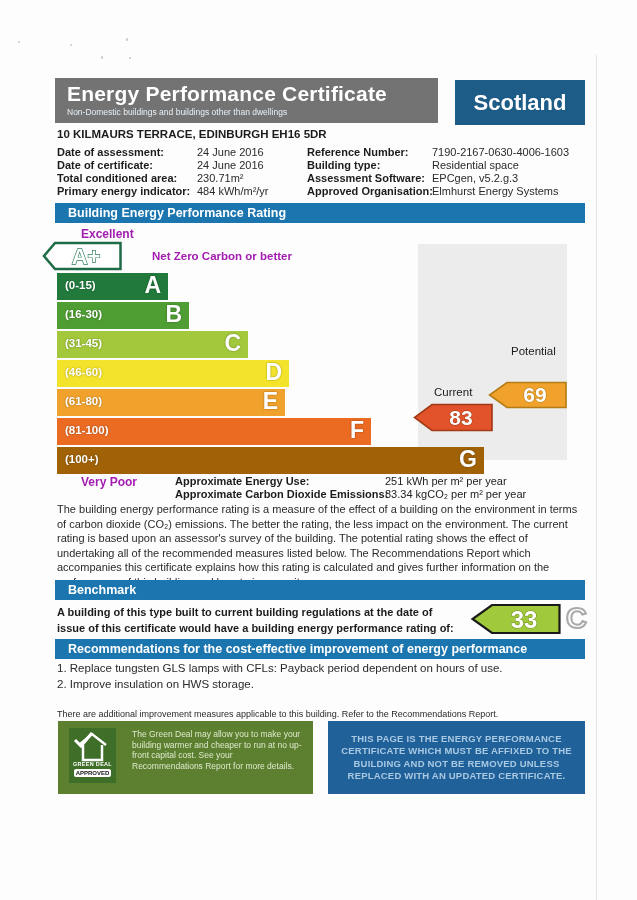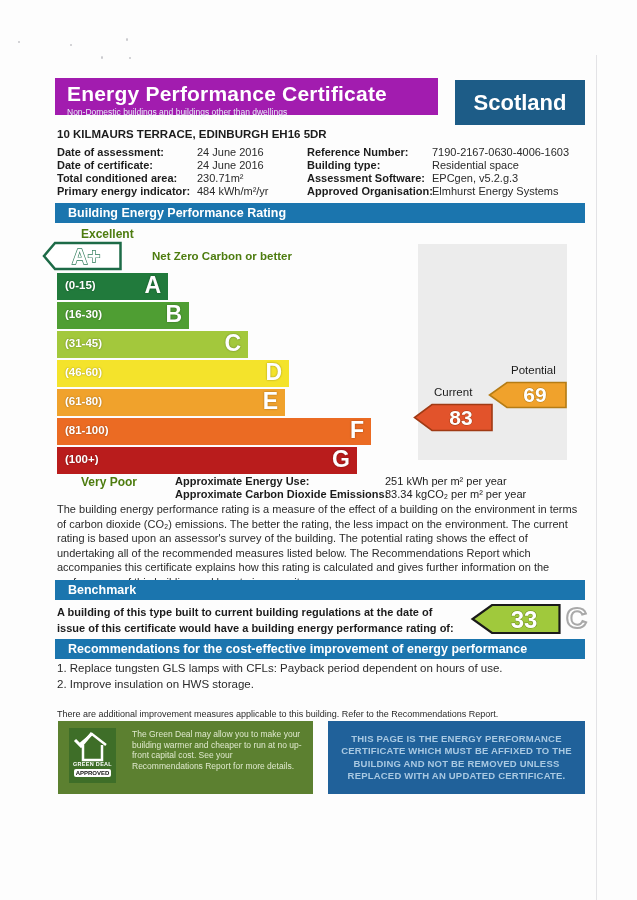--- a/index.html
+++ b/index.html
@@ -3,37 +3,37 @@
 <meta charset="utf-8">
 <style>
   * { margin:0; padding:0; box-sizing:border-box; }
   html,body { background:#ffffff; }
   body { font-family:"Liberation Sans", sans-serif; color:#222; }
   #page { position:relative; width:637px; height:900px; background:#fdfdfd; overflow:hidden; }
   .page-edge { position:absolute; left:596px; top:55px; width:1px; height:845px; background:#e3e3e6; }
   .speck { position:absolute; background:#9a9aa2; border-radius:50%; opacity:.55; }
 
   
-  .header-bar { position:absolute; left:55px; top:78px; width:383px; height:37px; background:#a21caf; color:#fff; padding:4px 0 0 12px; }
+  .header-bar { position:absolute; left:55px; top:78px; width:383px; height:45px; background:#737373; color:#fff; padding:4px 0 0 12px; }
   .header-title { font-size:21px; font-weight:bold; letter-spacing:.2px; }
   .header-sub { font-size:8.5px; margin-top:1px; color:#e8f1f8; }
   .scotland-box { position:absolute; left:455px; top:80px; width:130px; height:45px; background:#1d5c87; color:#fff;
                   font-size:22px; font-weight:bold; display:flex; align-items:center; justify-content:center; }
 
   .address { position:absolute; left:57px; top:128px; font-size:11.5px; font-weight:bold; color:#1c1c1c; }
 
   
   .detail { position:absolute; font-size:11px; white-space:nowrap; color:#2a2a2a; }
   .detail b { color:#1c1c1c; }
 
   
   .section-bar { position:absolute; left:55px; width:530px; height:20px; background:#1b75ae; color:#fff;
                  font-size:12.5px; font-weight:bold; padding:3px 0 0 13px; }
 
-  .scale-label { position:absolute; font-size:12px; font-weight:bold; color:#4d7c0f;padding-left:24px; }
+  .scale-label { position:absolute; font-size:12px; font-weight:bold; color:#a21caf;padding-left:24px; }
 
   
   .bands { position:absolute; left:57px; top:273px; }
   .band { position:relative; height:27px; margin-bottom:2px; }
   .band-range { position:absolute; left:8px; top:6px; font-size:11.5px; font-weight:bold; color:#fff; text-shadow:0 0 2px rgba(0,0,0,.35); }
   .band-letter { position:absolute; right:7px; top:-1px; font-size:23px; font-weight:bold; color:#fff; text-shadow:0 0 2px rgba(0,0,0,.4); }
 
   .grey-panel { position:absolute; left:418px; top:244px; width:149px; height:216px; background:#ececec; }
   .arrow-label { position:absolute; font-size:11.5px; color:#1c1c1c; }
   .arrow-svg { position:absolute; }
@@ -128,27 +128,27 @@
         <span class="band-letter">D</span>
       </div>
     <div class="band" style="width: 228px; background: rgb(240, 162, 44);">
         <span class="band-range">(61-80)</span>
         <span class="band-letter">E</span>
       </div>
     <div class="band" style="width: 314px; background: rgb(235, 107, 35);">
         <span class="band-range">(81-100)</span>
         <span class="band-letter">F</span>
       </div>
-    <div class="band" style="width: 300px; background: #b91c1c;">
+    <div class="band" style="width: 427px; background: #a16207;">
         <span class="band-range">(100+)</span>
         <span class="band-letter">G</span>
       </div>
   </div>
 
-  <div class="arrow-label" style="left:511px;top:364px;">Potential</div>
+  <div class="arrow-label" style="left:511px;top:345px;">Potential</div>
   <svg class="arrow-svg" style="left:488px;top:381px;" width="80" height="28">
     <polygon points="19,1.5 78,1.5 78,26.5 19,26.5 1.5,14" stroke="#b57c15" stroke-width="1.6" fill="#f0a22c"></polygon>
     <text class="arrow-num" x="47" y="21" text-anchor="middle" stroke="#b57c15" stroke-width="1">69</text>
   </svg>
 
   <div class="arrow-label" style="left:434px;top:386px;">Current</div>
   <svg class="arrow-svg" style="left:413px;top:403px;" width="81" height="29">
     <polygon points="19,1.5 79,1.5 79,27.5 19,27.5 1.5,14.5" stroke="#a03a14" stroke-width="1.6" fill="#e2532b"></polygon>
     <text class="arrow-num" x="48" y="22" text-anchor="middle" stroke="#a03a14" stroke-width="1">83</text>
   </svg>

